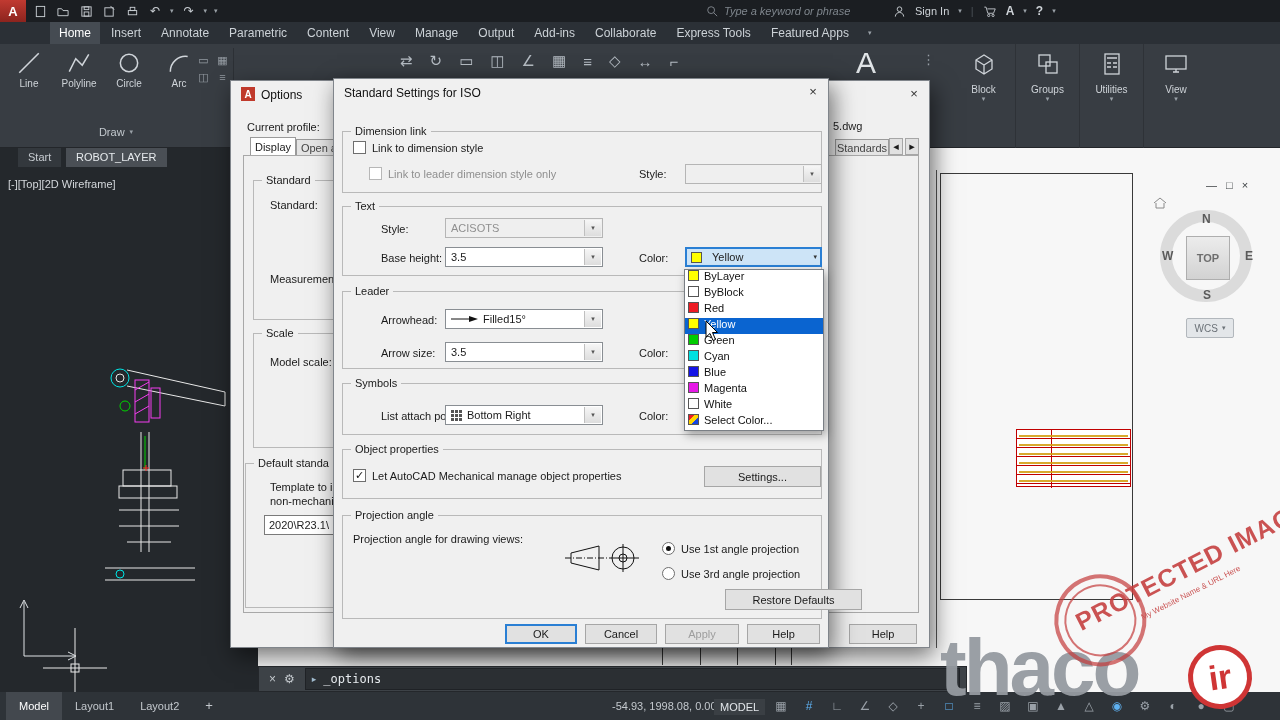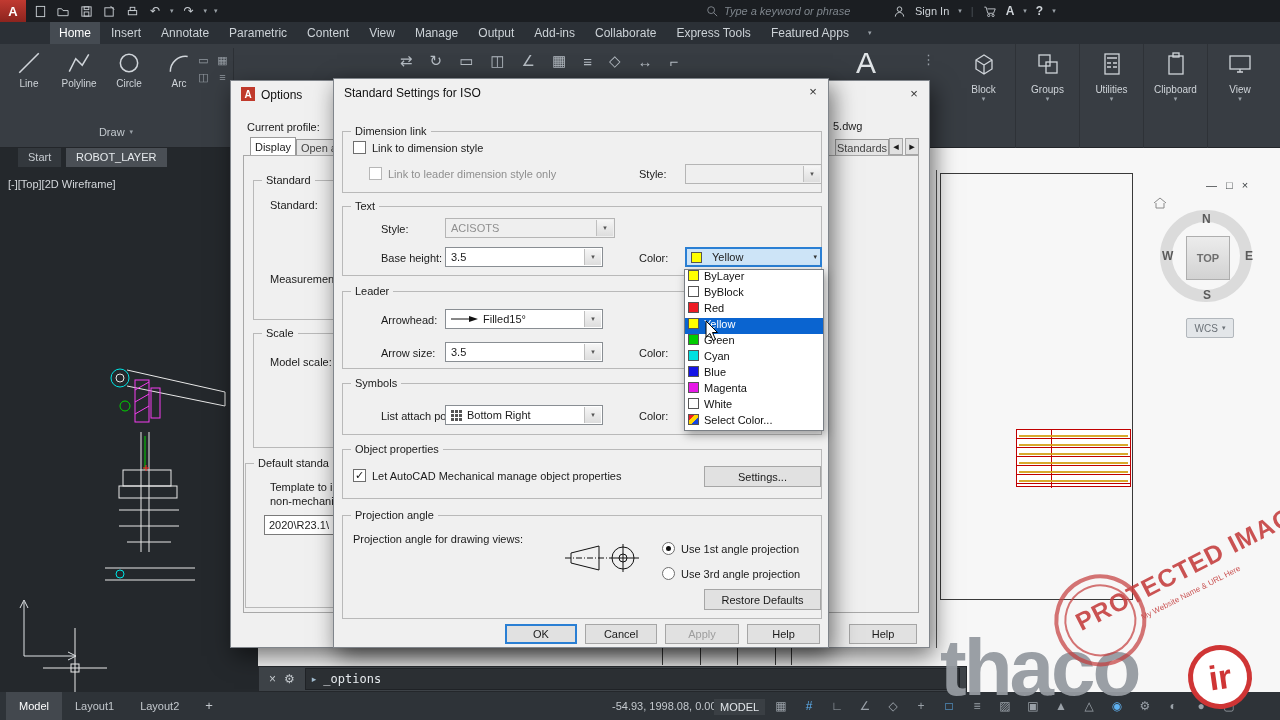--- a/index.html
+++ b/index.html
@@ -237,30 +237,20 @@
       <div class="panel">
         <span>
             <svg width="28" height="28" viewBox="0 0 28 28" fill="none" stroke="#cfd4d9" stroke-width="1.3">
               <rect x="7" y="4" width="14" height="20"></rect>
               <path d="M9 8 h10 M9 13 h4 M9 17 h4 M15 13 h4 M15 17 h4"></path>
             </svg>
           </span>
         <span class="lbl">Utilities</span>
         <span class="caret">▾</span>
       </div>
-      <div class="panel">
-        <span>
-            <svg width="28" height="28" viewBox="0 0 28 28" fill="none" stroke="#cfd4d9" stroke-width="1.3">
-              <rect x="7" y="6" width="14" height="18"></rect>
-              <rect x="11" y="3" width="6" height="4"></rect>
-            </svg>
-          </span>
-        <span class="lbl">Clipboard</span>
-        <span class="caret">▾</span>
-      </div>
       <div class="panel" style="border-right:none;">
         <span>
             <svg width="28" height="28" viewBox="0 0 28 28" fill="none" stroke="#cfd4d9" stroke-width="1.3">
               <rect x="4" y="6" width="20" height="13"></rect>
               <path d="M11 22 h6 M14 19 v3"></path>
             </svg>
           </span>
         <span class="lbl">View</span>
         <span class="caret">▾</span>
       </div>
@@ -399,21 +389,21 @@
       <span class="lab dim" style="left:45px;top:36px;">Link to leader dimension style only</span>
       <span class="lab" style="left:296px;top:36px;">Style:</span>
       <div class="cmb dis" style="left:342px;top:32px;width:137px;">
         <span class="car">▾</span>
       </div>
     </div>
 
     <div class="grp" style="left:8px;top:127px;width:480px;height:70px;">
       <span class="glab">Text</span>
       <span class="lab" style="left:38px;top:16px;">Style:</span>
-      <div class="cmb dis" style="left:102px;top:11px;width:170px;">
+      <div class="cmb dis" style="left:102px;top:11px;width:158px;">
         <span>ACISOTS</span>
         <span class="car">▾</span>
       </div>
       <span class="lab" style="left:38px;top:45px;">Base height:</span>
       <div class="cmb" style="left:102px;top:40px;width:158px;">
         <span>3.5</span>
         <span class="car">▾</span>
       </div>
       <span class="lab" style="left:296px;top:45px;">Color:</span>
       <div class="ab row" style="left:342px;top:40px;width:137px;height:20px;background:#cde4f7;border:2px solid #2a7fd4;
@@ -524,21 +514,21 @@
         <line x1="0" y1="18" x2="44" y2="18" stroke-dasharray="6 2 1 2"></line>
         <circle cx="58" cy="18" r="11"></circle>
           <circle cx="58" cy="18" r="4"></circle>
         <line x1="44" y1="18" x2="74" y2="18"></line>
           <line x1="58" y1="4" x2="58" y2="32"></line>
       </svg>
       <span class="rad on" style="left:319px;top:26px;"></span>
       <span class="lab" style="left:338px;top:27px;">Use 1st angle projection</span>
       <span class="rad" style="left:319px;top:51px;"></span>
       <span class="lab" style="left:338px;top:52px;">Use 3rd angle projection</span>
-      <div class="btn" style="left:361px;top:73px;width:117px;height:21px;">Restore Defaults</div>
+      <div class="btn" style="left:382px;top:73px;width:137px;height:21px;">Restore Defaults</div>
     </div>
 
     <div class="btn def" style="left:171px;top:545px;width:72px;height:20px;">OK</div>
     <div class="btn" style="left:251px;top:545px;width:72px;height:20px;">Cancel</div>
     <div class="btn dis" style="left:331px;top:545px;width:74px;height:20px;">Apply</div>
     <div class="btn" style="left:413px;top:545px;width:73px;height:20px;">Help</div>
   </div>
 
   <div class="cmdbar">
     <span style="margin:0 8px 0 10px;color:#c3c8cd;font-size:12px;">×</span>

